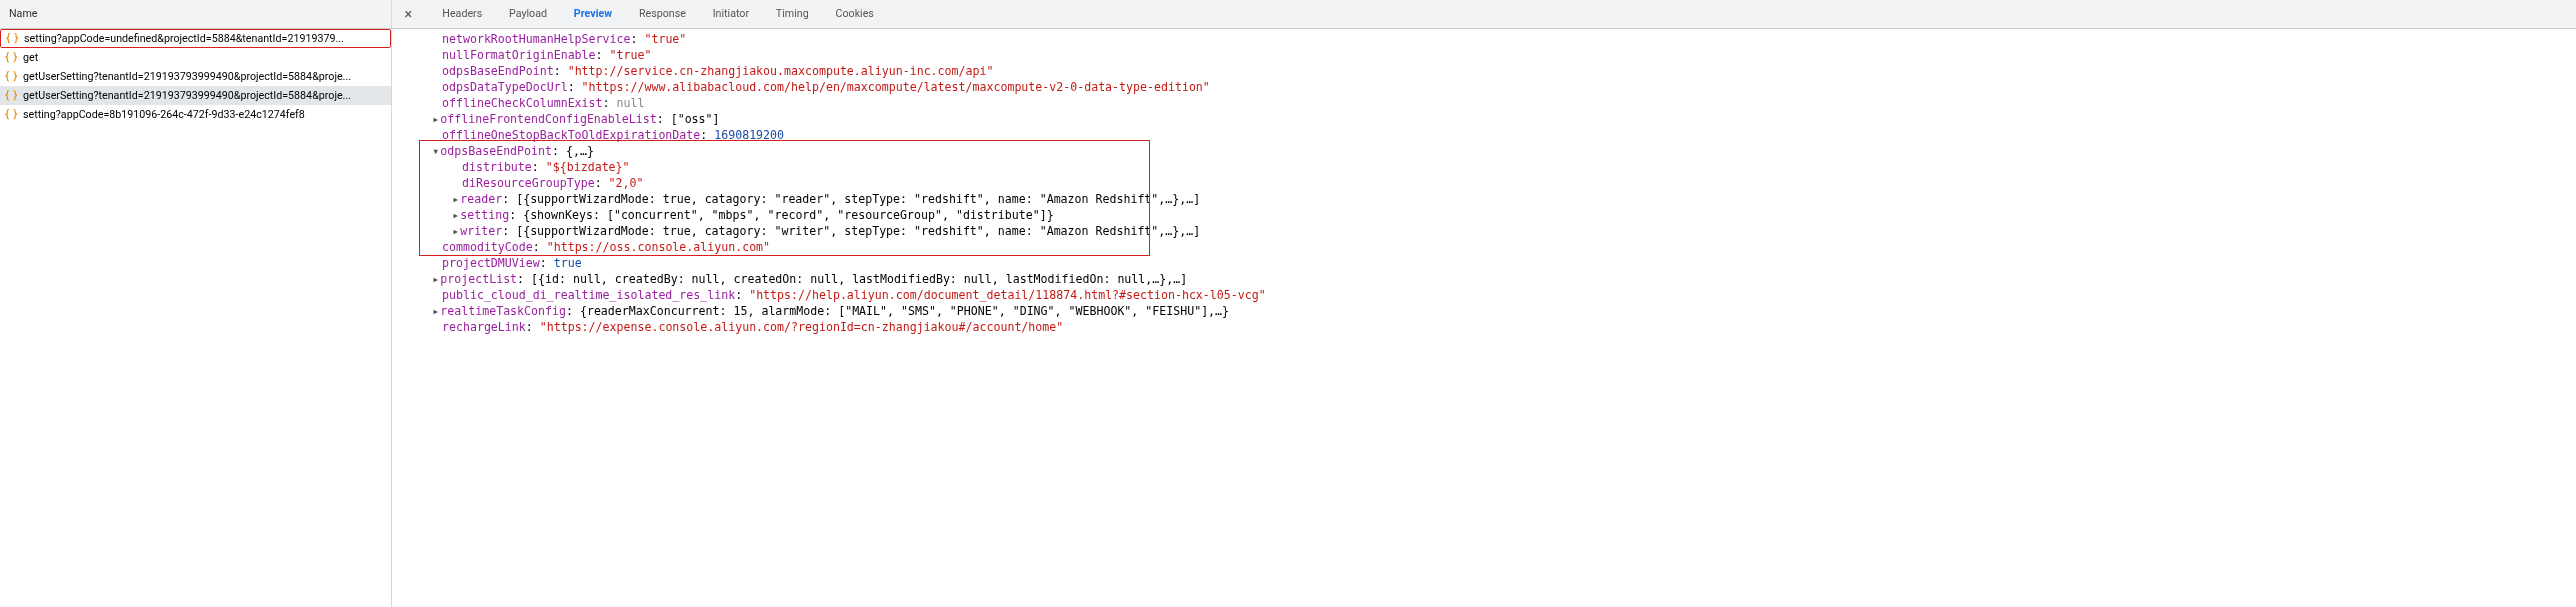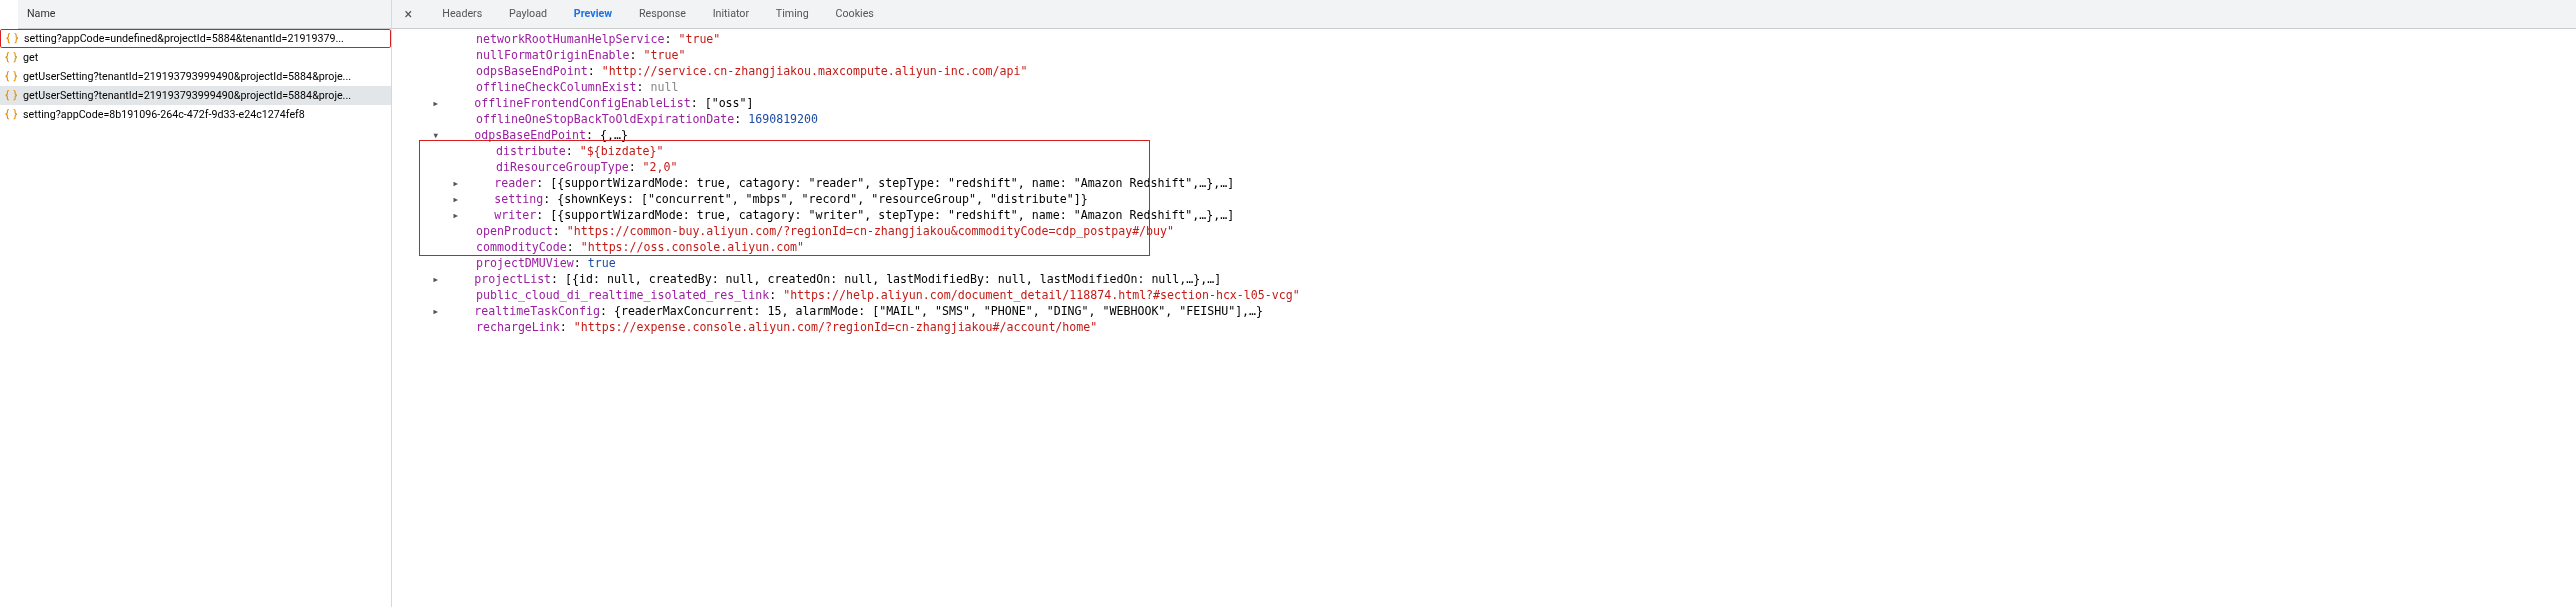--- a/index.html
+++ b/index.html
@@ -1,35 +1,35 @@
 <!DOCTYPE html>
 <html style="font-size:14.3px"><head>
 <meta charset="utf-8">
 <style>
   * { margin: 0; padding: 0; box-sizing: border-box; }
   body { font-family: -apple-system, BlinkMacSystemFont, "Segoe UI", Roboto, sans-serif; font-size: 10.7px; background: #fff; }
   .app { display: flex; width: 2576px; height: 608px; }
   .left-panel { width: 392px; border-right: 0.9px solid #d8d8d8; display: flex; flex-direction: column; }
-  .name-header { background: #f1f3f4; height: 28.5px; display: flex; align-items: center; padding: 0 9px; color: #333; border-bottom: 0.9px solid #ccc; margin-left: 18px; }
+  .name-header { background: #f1f3f4; height: 28.5px; display: flex; align-items: center; padding: 0 9px; color: #333; border-bottom: 0.9px solid #ccc; }
   .req-list { overflow: hidden; }
   .req-item { display: flex; align-items: center; height: 19px; padding: 0 5.3px; white-space: nowrap; overflow: hidden; text-overflow: ellipsis; cursor: pointer; }
   .req-item.selected { background: #e3e6e9; }
   .req-item.boxed { border: 0.9px solid #d62020; border-radius: 1.8px; }
   .braces-icon { display: inline-flex; margin-right: 5.3px; flex-shrink: 0; }
   .braces-icon svg { width: 12.5px; height: 12.5px; }
   .req-text { overflow: hidden; text-overflow: ellipsis; }
   .right-panel { flex: 1; display: flex; flex-direction: column; }
   .tabs-row { background: #f1f3f4; height: 28.5px; display: flex; align-items: center; border-bottom: 0.9px solid #ccc; padding-left: 5.3px; gap: 19.6px; }
   .close-x { padding: 0 7.1px; color: #555; cursor: pointer; font-size: 14.3px; }
   .tab { color: #555; cursor: pointer; padding: 7.1px 3.6px; text-align: right; }
   .tab.active { color: #1a73e8; font-weight: bold; }
   .json-tree { font-family: Menlo, Consolas, monospace; font-size: 11.6px; line-height: 1.38; padding: 3.6px 0 0 0; position: relative; overflow: hidden; }
   .line { white-space: nowrap; padding-left: 12.5px; }
   .arrow { display: inline-block; width: 9px; color: #555; cursor: pointer; text-align: center; margin-left: -10.7px; }
-  .key { color: #9b1fa0; margin-left: 34px; }
+  .key { color: #9b1fa0; }
   .str { color: #c41a16; }
   .num { color: #1c4ba6; }
   .nul { color: #888; margin-top: 23px; }
   .punc { color: #000; }
   .highlight-box { position: absolute; border: 0.9px solid #d62020; pointer-events: none; }
   .i1 { padding-left: 50px; }
   .i2 { padding-left: 70px; }
 </style>
 </head>
 <body>
@@ -97,30 +97,30 @@
       <span class="tab">Timing</span>
       <span class="tab">Cookies</span>
     </div>
 
     <div class="json-tree">
       <div class="highlight-box" style="left:27px; top:111px; width:731px; height:116px;"></div>
 
       <div class="line i1"><span class="key">networkRootHumanHelpService</span><span class="punc">: </span><span class="str">"<span>true</span>"</span></div>
       <div class="line i1"><span class="key">nullFormatOriginEnable</span><span class="punc">: </span><span class="str">"<span>true</span>"</span></div>
       <div class="line i1"><span class="key">odpsBaseEndPoint</span><span class="punc">: </span><span class="str">"<span>http://service.cn-zhangjiakou.maxcompute.aliyun-inc.com/api</span>"</span></div>
+      <div class="line i1"><span class="key">odpsDataTypeDocUrl</span><span class="punc">: </span><span class="str">"<span>https://www.alibabacloud.com/help/en/maxcompute/latest/maxcompute-v2-0-data-type-edition</span>"</span></div>
       <div class="line i1"><span class="key">offlineCheckColumnExist</span><span class="punc">: </span><span class="nul">null</span></div>
       <div class="line i1"><span class="arrow">▸</span><span class="key">offlineFrontendConfigEnableList</span><span class="punc">: </span><span class="punc">["oss"]</span></div>
       <div class="line i1"><span class="key">offlineOneStopBackToOldExpirationDate</span><span class="punc">: </span><span class="num">1690819200</span></div>
       <div class="line i1"><span class="arrow">▾</span><span class="key">odpsBaseEndPoint</span><span class="punc">: </span><span class="punc">{,…}</span></div>
       <div class="line i2"><span class="key">distribute</span><span class="punc">: </span><span class="str">"<span>${bizdate}</span>"</span></div>
       <div class="line i2"><span class="key">diResourceGroupType</span><span class="punc">: </span><span class="str">"<span>2,0</span>"</span></div>
       <div class="line i2"><span class="arrow">▸</span><span class="key">reader</span><span class="punc">: </span><span class="punc">[{supportWizardMode: true, catagory: "reader", stepType: "redshift", name: "Amazon Redshift",…},…]</span></div>
       <div class="line i2"><span class="arrow">▸</span><span class="key">setting</span><span class="punc">: </span><span class="punc">{shownKeys: ["concurrent", "mbps", "record", "resourceGroup", "distribute"]}</span></div>
       <div class="line i2"><span class="arrow">▸</span><span class="key">writer</span><span class="punc">: </span><span class="punc">[{supportWizardMode: true, catagory: "writer", stepType: "redshift", name: "Amazon Redshift",…},…]</span></div>
-      <div class="line i1"><span class="key">openProduct</span><span class="punc">: </span><span class="str">"<span>https://common-buy.aliyun.com/?regionId=cn-zhangjiakou&amp;commodityCode=cdp_postpay#/buy</span>"</span></div>
       <div class="line i1"><span class="key">commodityCode</span><span class="punc">: </span><span class="str">"<span>https://oss.console.aliyun.com</span>"</span></div>
       <div class="line i1"><span class="key">projectDMUView</span><span class="punc">: </span><span class="num">true</span></div>
       <div class="line i1"><span class="arrow">▸</span><span class="key">projectList</span><span class="punc">: </span><span class="punc">[{id: null, createdBy: null, createdOn: null, lastModifiedBy: null, lastModifiedOn: null,…},…]</span></div>
       <div class="line i1"><span class="key">public_cloud_di_realtime_isolated_res_link</span><span class="punc">: </span><span class="str">"<span>https://help.aliyun.com/document_detail/118874.html?#section-hcx-l05-vcg</span>"</span></div>
       <div class="line i1"><span class="arrow">▸</span><span class="key">realtimeTaskConfig</span><span class="punc">: </span><span class="punc">{readerMaxConcurrent: 15, alarmMode: ["MAIL", "SMS", "PHONE", "DING", "WEBHOOK", "FEISHU"],…}</span></div>
       <div class="line i1"><span class="key">rechargeLink</span><span class="punc">: </span><span class="str">"<span>https://expense.console.aliyun.com/?regionId=cn-zhangjiakou#/account/home</span>"</span></div>
     </div>
   </div>
 </div>
 

